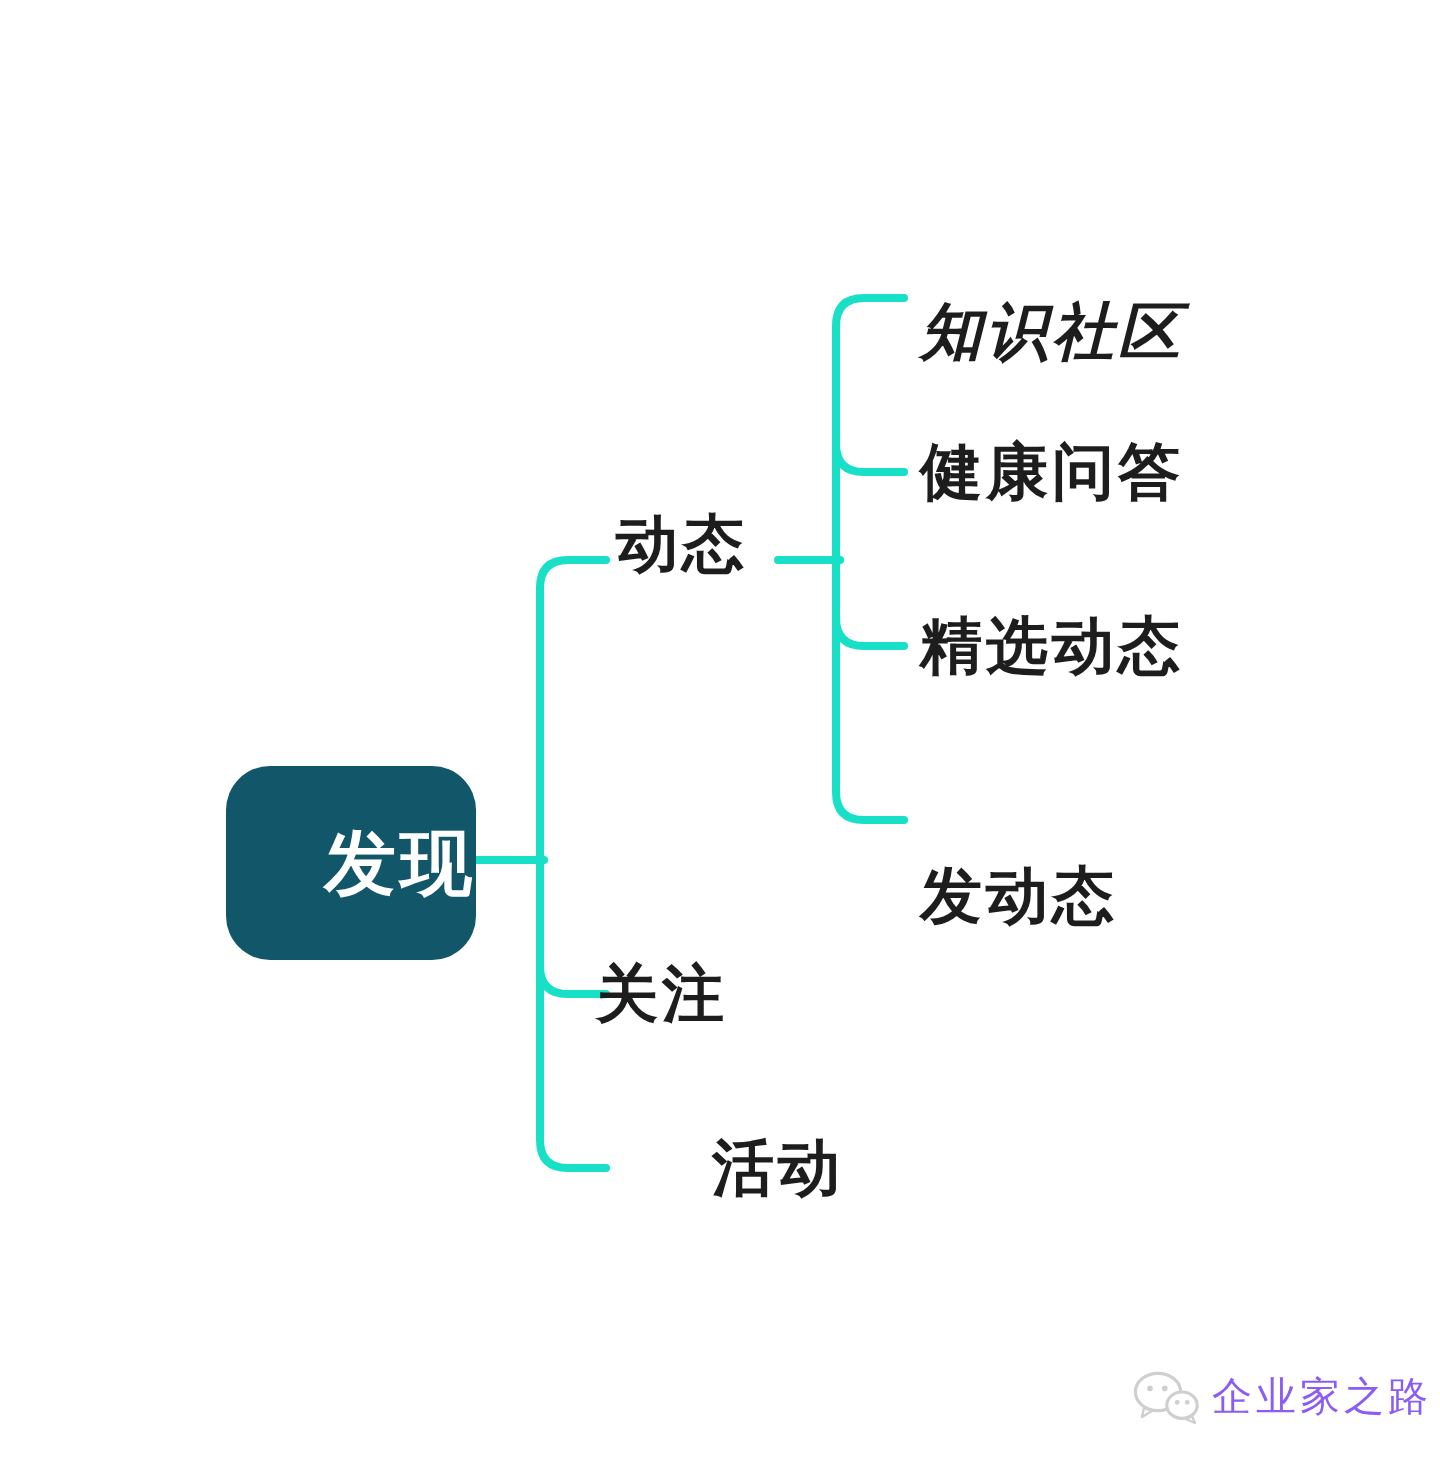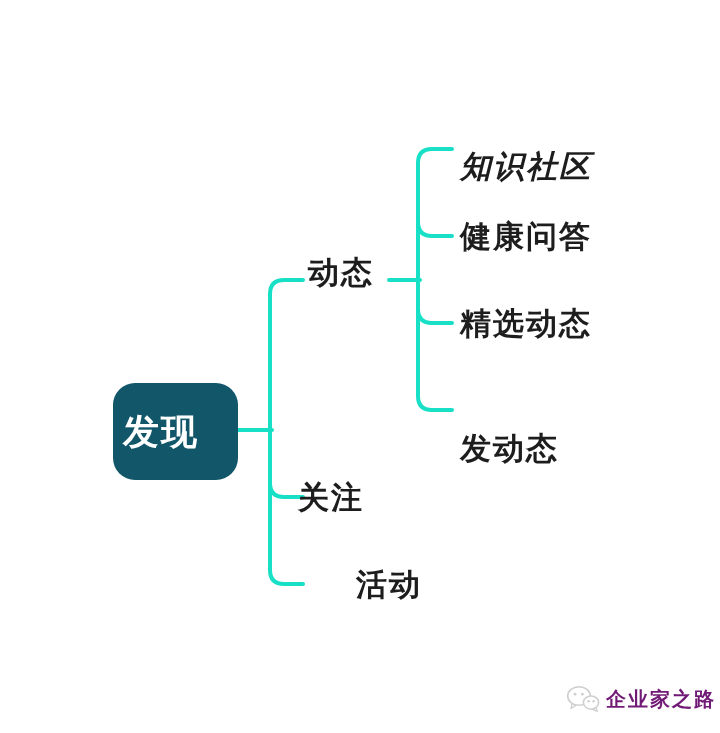--- a/index.html
+++ b/index.html
@@ -16,39 +16,39 @@
     transform:translateY(-50%);
     font-size:31px;
     font-weight:700;
     color:#1d1d1d;
     letter-spacing:2px;
     white-space:nowrap;
     line-height:1;
   }
   .root-label{
     position:absolute;
-    left:123px;top:383px;width:125px;height:97px;
-    display:flex;align-items:center;justify-content:flex-start;
+    left:113px;top:383px;width:125px;height:97px;
+    display:flex;align-items:center;justify-content:flex-end;
     font-size:36px;font-weight:700;color:#ffffff;
     letter-spacing:2px;line-height:1;
   }
   .lbl-dongtai{left:308px;top:272px;}
   .lbl-guanzhu{left:298px;top:497px;}
   .lbl-huodong{left:308px;top:584px;margin-left:48px;}
   .lbl-zhishishequ{left:460px;top:166px;font-style:italic;}
   .lbl-jiankangwenda{left:460px;top:236px;}
   .lbl-jingxuandongtai{left:460px;top:323px;}
   .lbl-fadongtai{left:460px;top:410px;margin-top:38px;}
   .watermark{
     position:absolute;left:566px;top:685px;
     display:flex;align-items:center;gap:6px;
   }
   .watermark-text{
-    font-size:20px;font-weight:700;
-    color:#701a75;
+    font-size:20px;font-weight:400;
+    color:#8b5cf6;
     letter-spacing:2px;
     text-shadow:1px 1px 0 #ffffff;
     white-space:nowrap;
     line-height:1;
   }
 </style>
 </head>
 <body>
 
 <div class="stage">

